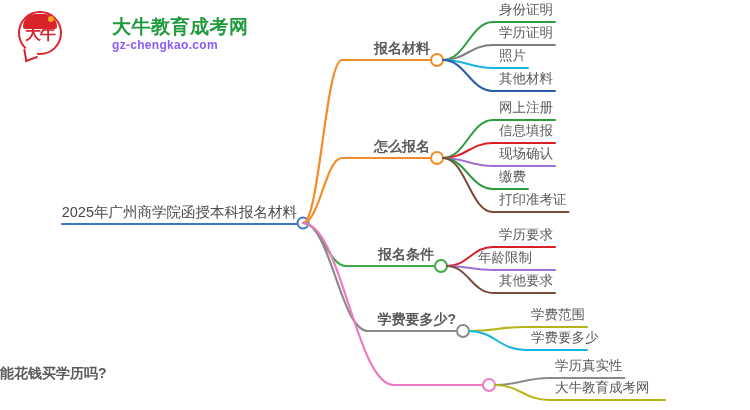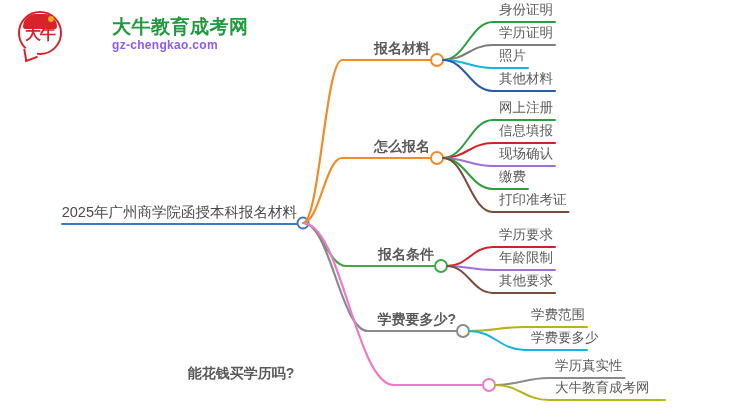--- a/index.html
+++ b/index.html
@@ -192,21 +192,21 @@
     <div class="node-label leaf-label" style="top: 48px; left: 499px;">照片</div>
     <div class="node-label leaf-label" style="top: 71px; left: 499px;">其他材料</div>
     <div class="node-label branch-label" style="top: 138px; left: 0px; width: 430px; text-align: right;">怎么报名</div>
     <div class="node-label leaf-label" style="top: 100px; left: 499px;">网上注册</div>
     <div class="node-label leaf-label" style="top: 123px; left: 499px;">信息填报</div>
     <div class="node-label leaf-label" style="top: 146px; left: 499px;">现场确认</div>
     <div class="node-label leaf-label" style="top: 169px; left: 499px;">缴费</div>
     <div class="node-label leaf-label" style="top: 192px; left: 499px;">打印准考证</div>
     <div class="node-label branch-label" style="top: 246px; left: 0px; width: 434px; text-align: right;">报名条件</div>
     <div class="node-label leaf-label" style="top: 227px; left: 499px;">学历要求</div>
-    <div class="node-label leaf-label" style="top: 250px; left: 499px;">年龄限制</div>
+    <div class="node-label leaf-label" style="top: 250px; left: 478px;">年龄限制</div>
     <div class="node-label leaf-label" style="top: 273px; left: 499px;">其他要求</div>
     <div class="node-label branch-label" style="top: 311px; left: 0px; width: 456px; text-align: right;">学费要多少?</div>
     <div class="node-label leaf-label" style="top: 307px; left: 531px;">学费范围</div>
     <div class="node-label leaf-label" style="top: 330px; left: 531px;">学费要多少</div>
-    <div class="node-label branch-label" style="top: 365px; left: 0px; width: 482px; text-align: center;">能花钱买学历吗?</div>
+    <div class="node-label branch-label" style="top: 365px; left: 0px; width: 482px; text-align: left;">能花钱买学历吗?</div>
     <div class="node-label leaf-label" style="top: 358px; left: 555px;">学历真实性</div>
     <div class="node-label leaf-label" style="top: 380px; left: 555px;">大牛教育成考网</div>
   </div>
 
 </body></html>

